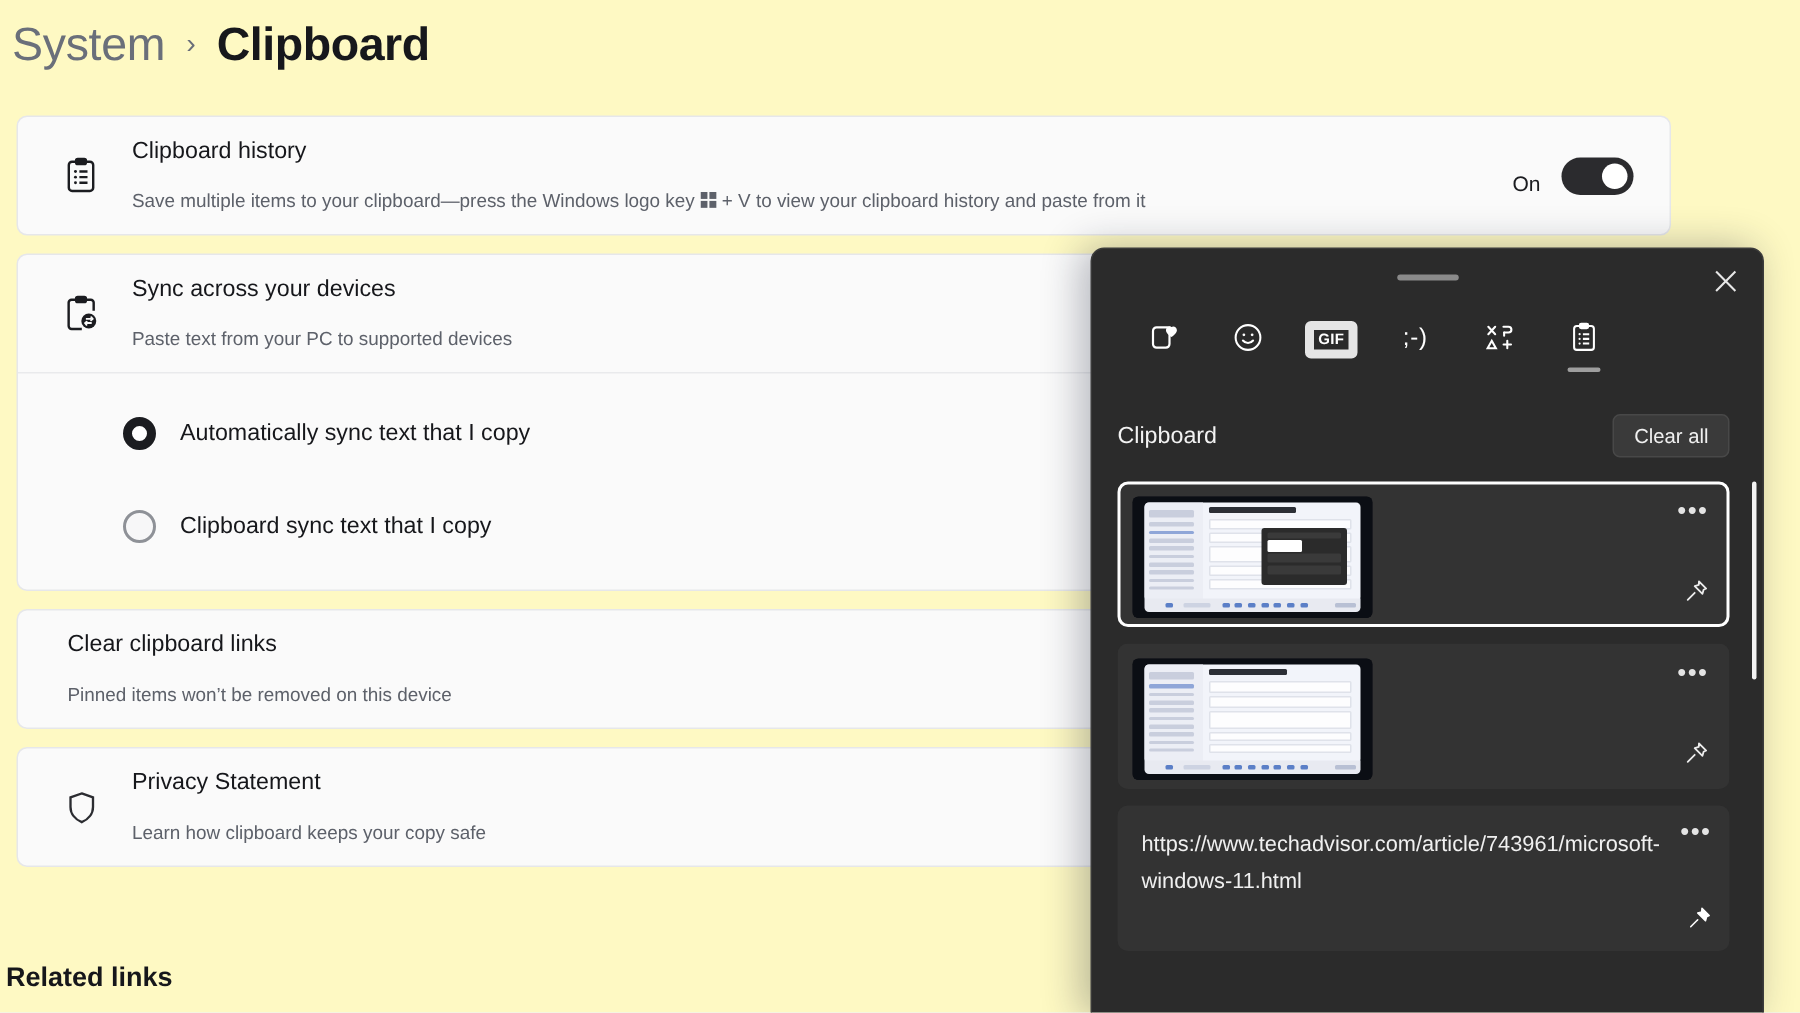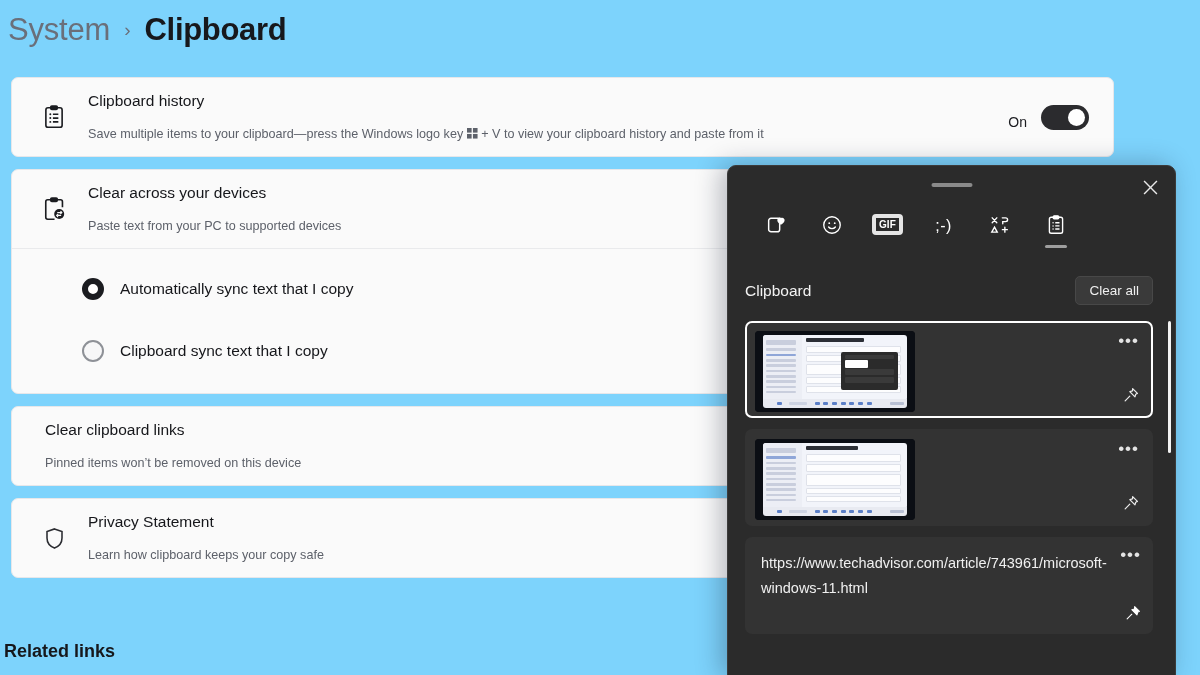--- a/index.html
+++ b/index.html
@@ -2,21 +2,21 @@
 <html><head>
 <meta charset="utf-8">
 <style>
   * { box-sizing: border-box; margin: 0; padding: 0; }
   html, body {
     width: 1200px; height: 675px;
     overflow: hidden;
     font-family: "Liberation Sans", sans-serif;
     background: #eef1f9;
   }
-  .page { position: relative; width: 1200px; height: 675px; background: #7dd3fc; }
+  .page { position: relative; width: 1200px; height: 675px; background: #fef9c3; }
 
   
   .breadcrumb {
     position: absolute; left: 8px; top: 4px;
     display: flex; align-items: center; gap: 14px;
     height: 52px;
   }
   .bc-parent { font-size: 31px; color: #6a6f7a; letter-spacing: -0.2px; }
   .bc-sep { font-size: 19px; color: #6a6f7a; }
   .bc-current { font-size: 31px; color: #17181c; font-weight: 700; letter-spacing: -0.3px; }
@@ -95,21 +95,21 @@
     display: flex; align-items: flex-start;
     padding: 6px 30px 0 34px; gap: 29px; height: 58px;
   }
   .fly-tab {
     width: 27px; display: flex; flex-direction: column; align-items: center;
     color: #ffffff; cursor: pointer;
   }
   .fly-tab .tab-underline { width: 0; height: 3px; border-radius: 2px; background: transparent; margin-top: 9px; }
   .fly-tab.active .tab-underline { width: 22px; background: #9e9e9e; }
   .gif-box {
-    border: 4px solid #e5e5e5; border-radius: 4px;
+    border: 6px solid #e5e5e5; border-radius: 4px;
     font-size: 10px; font-weight: 700; padding: 1px 3px; line-height: 11px;
     letter-spacing: 0.2px;
   }
   .kaomoji { font-size: 16px; line-height: 24px; letter-spacing: 0.5px; }
 
   .fly-head {
     display: flex; align-items: center; justify-content: space-between;
     padding: 10px 22px 10px 17px;
   }
   .fly-head-title { font-size: 15.5px; color: #f2f2f2; }
@@ -224,21 +224,21 @@
           <svg width="26" height="26" viewBox="0 0 24 24" fill="none" stroke="#1b1c20" stroke-width="1.5">
             <path d="M15.5 3.5H18a1.8 1.8 0 0 1 1.8 1.8v5"></path>
             <path d="M12.5 21.5H6.2A1.8 1.8 0 0 1 4.4 19.7V5.3A1.8 1.8 0 0 1 6.2 3.5h2.3"></path>
             <rect x="9" y="1.8" width="6" height="3.2" rx="1" fill="#1b1c20"></rect>
             <circle cx="16.8" cy="16.6" r="4.6" fill="#1b1c20" stroke="none"></circle>
             <path d="M15 15.3h3.6M15 17.9h3.6" stroke="#fafafa" stroke-width="1.2"></path>
             <path d="M18.3 14.2l.9 1.1-1 .9M15.4 19l-.9-1.1 1-.9" stroke="#fafafa" stroke-width="1.1" stroke-linecap="round"></path>
           </svg>
         </div>
         <div class="row-text">
-          <div class="row-title">Clear across your devices</div>
+          <div class="row-title">Sync across your devices</div>
           <div class="row-sub">Paste text from your PC to supported devices</div>
         </div>
       </div>
       <div class="divider"></div>
       <div class="radio-group">
         <div class="radio-item">
           <span class="radio checked"></span>
           <span class="radio-label">Automatically sync text that I copy</span>
         </div>
         <div class="radio-item" style="margin-top:18px;">

